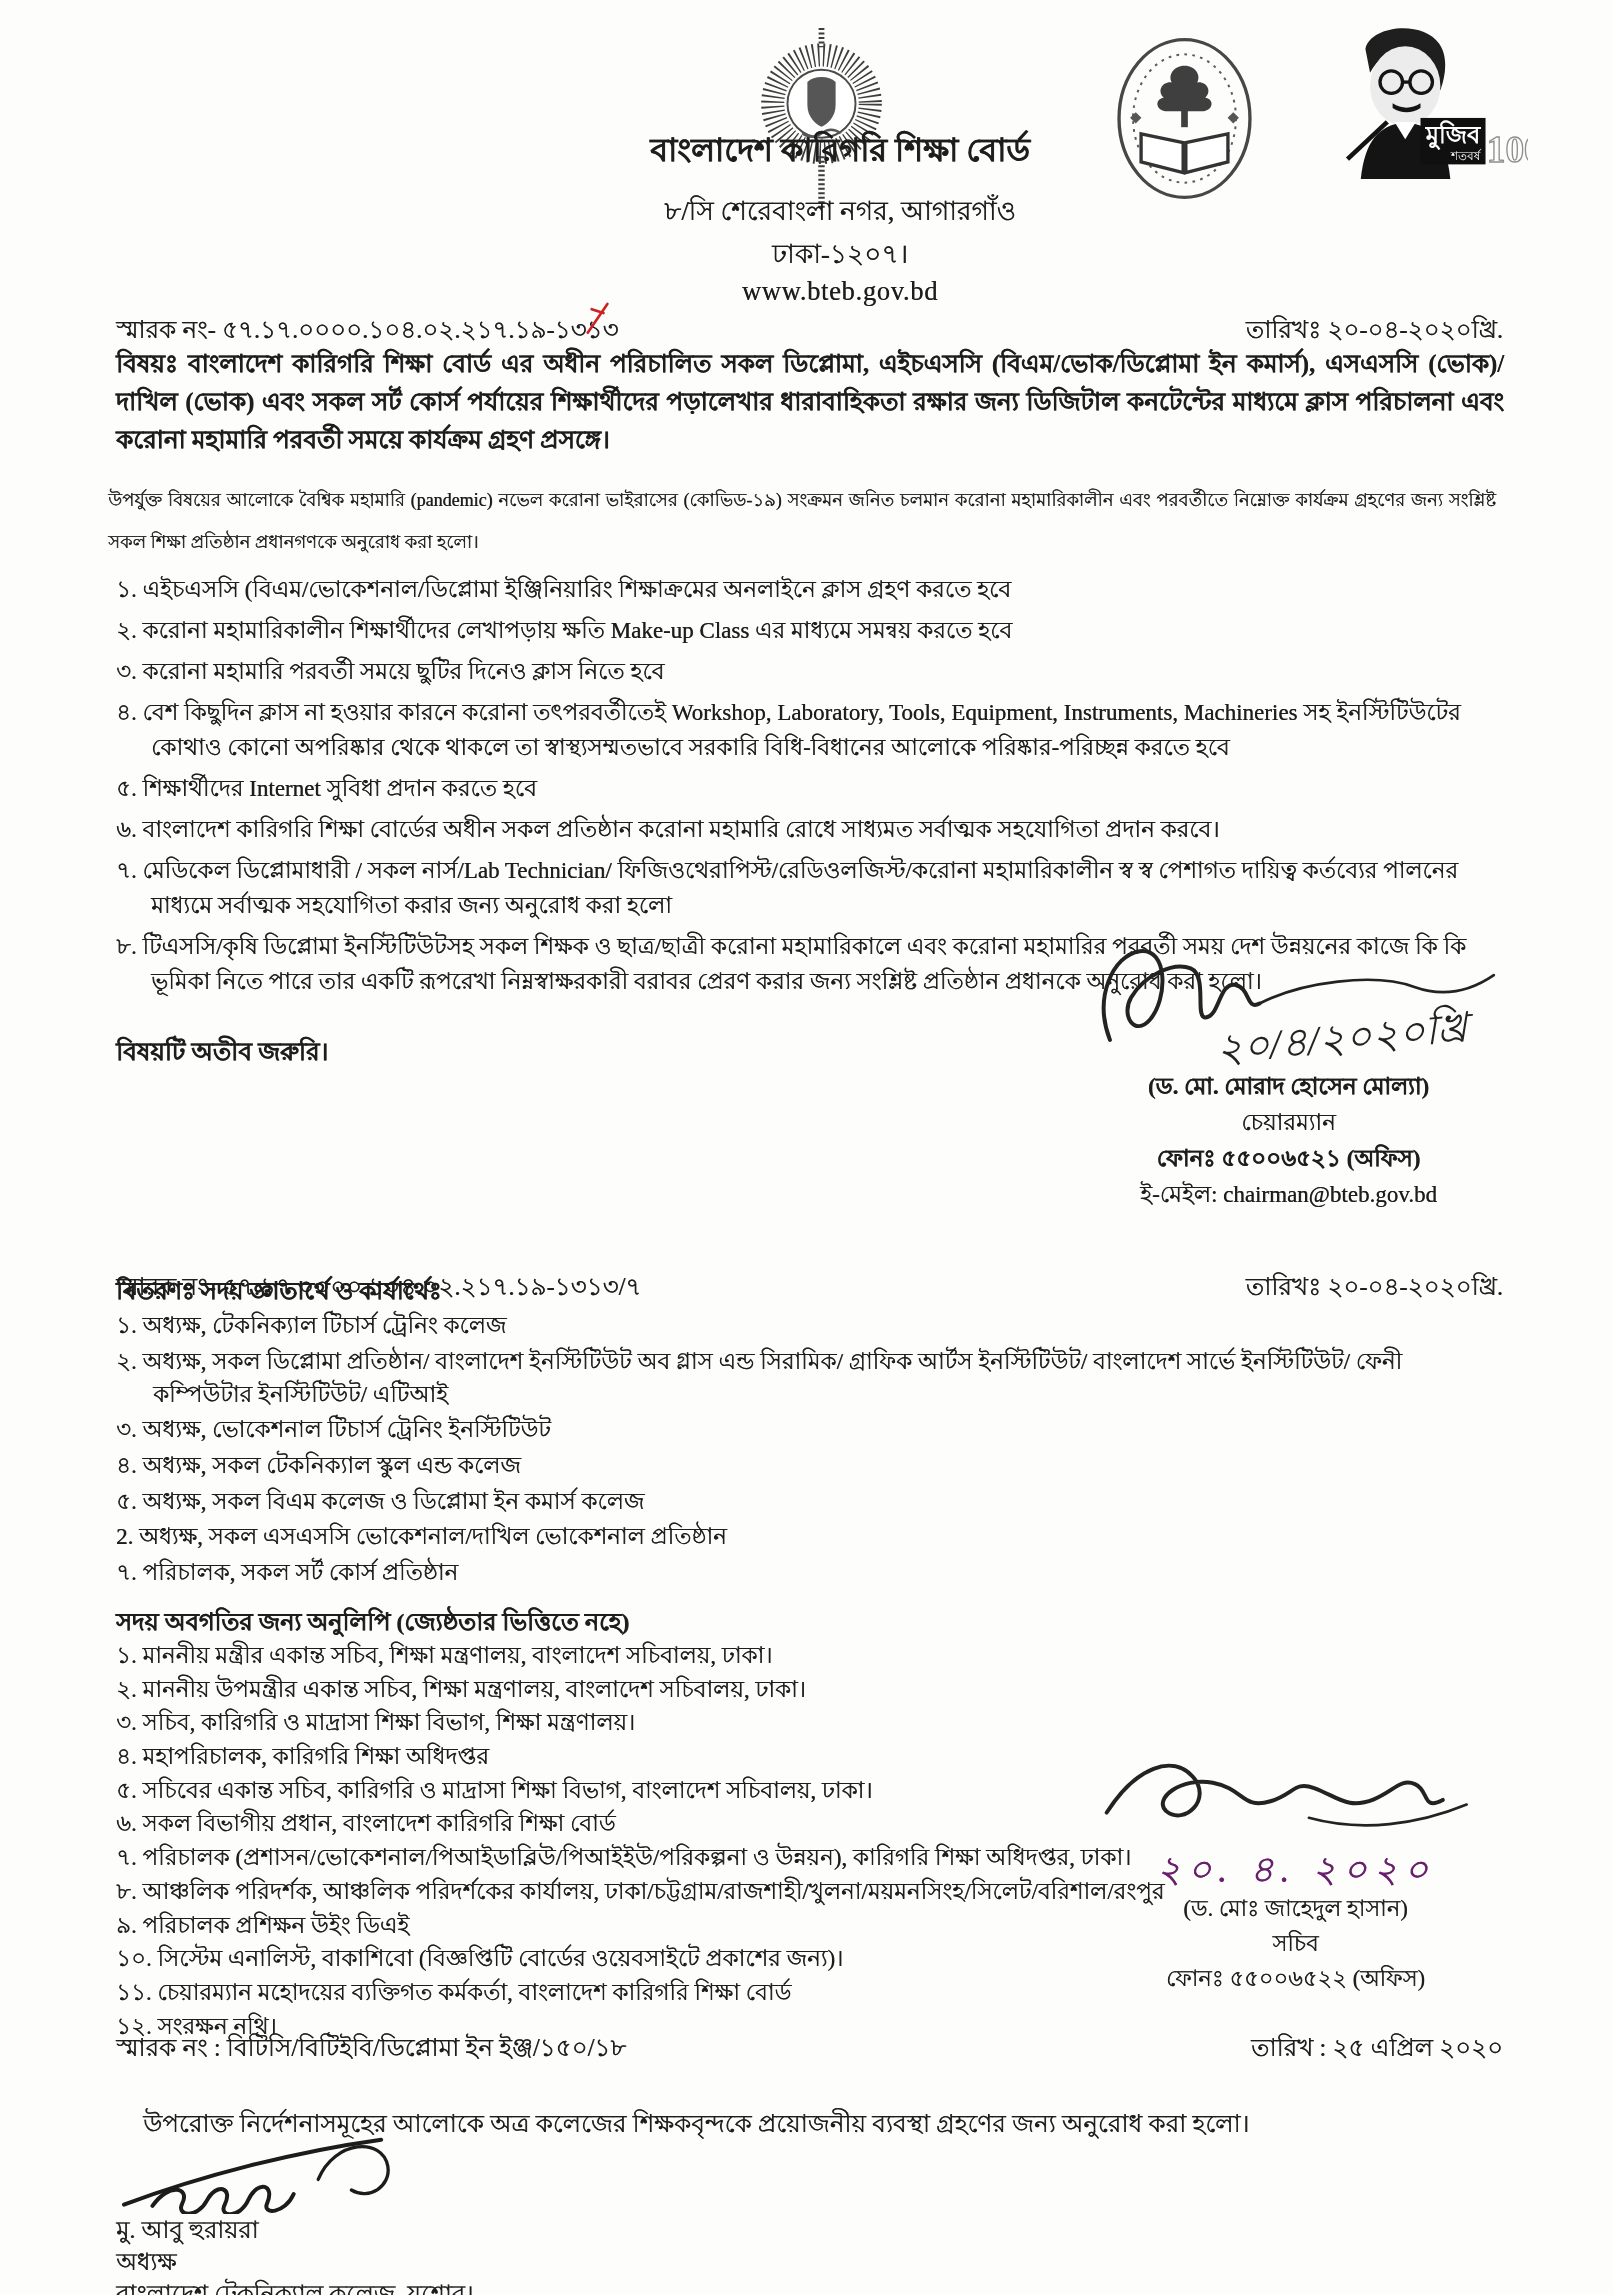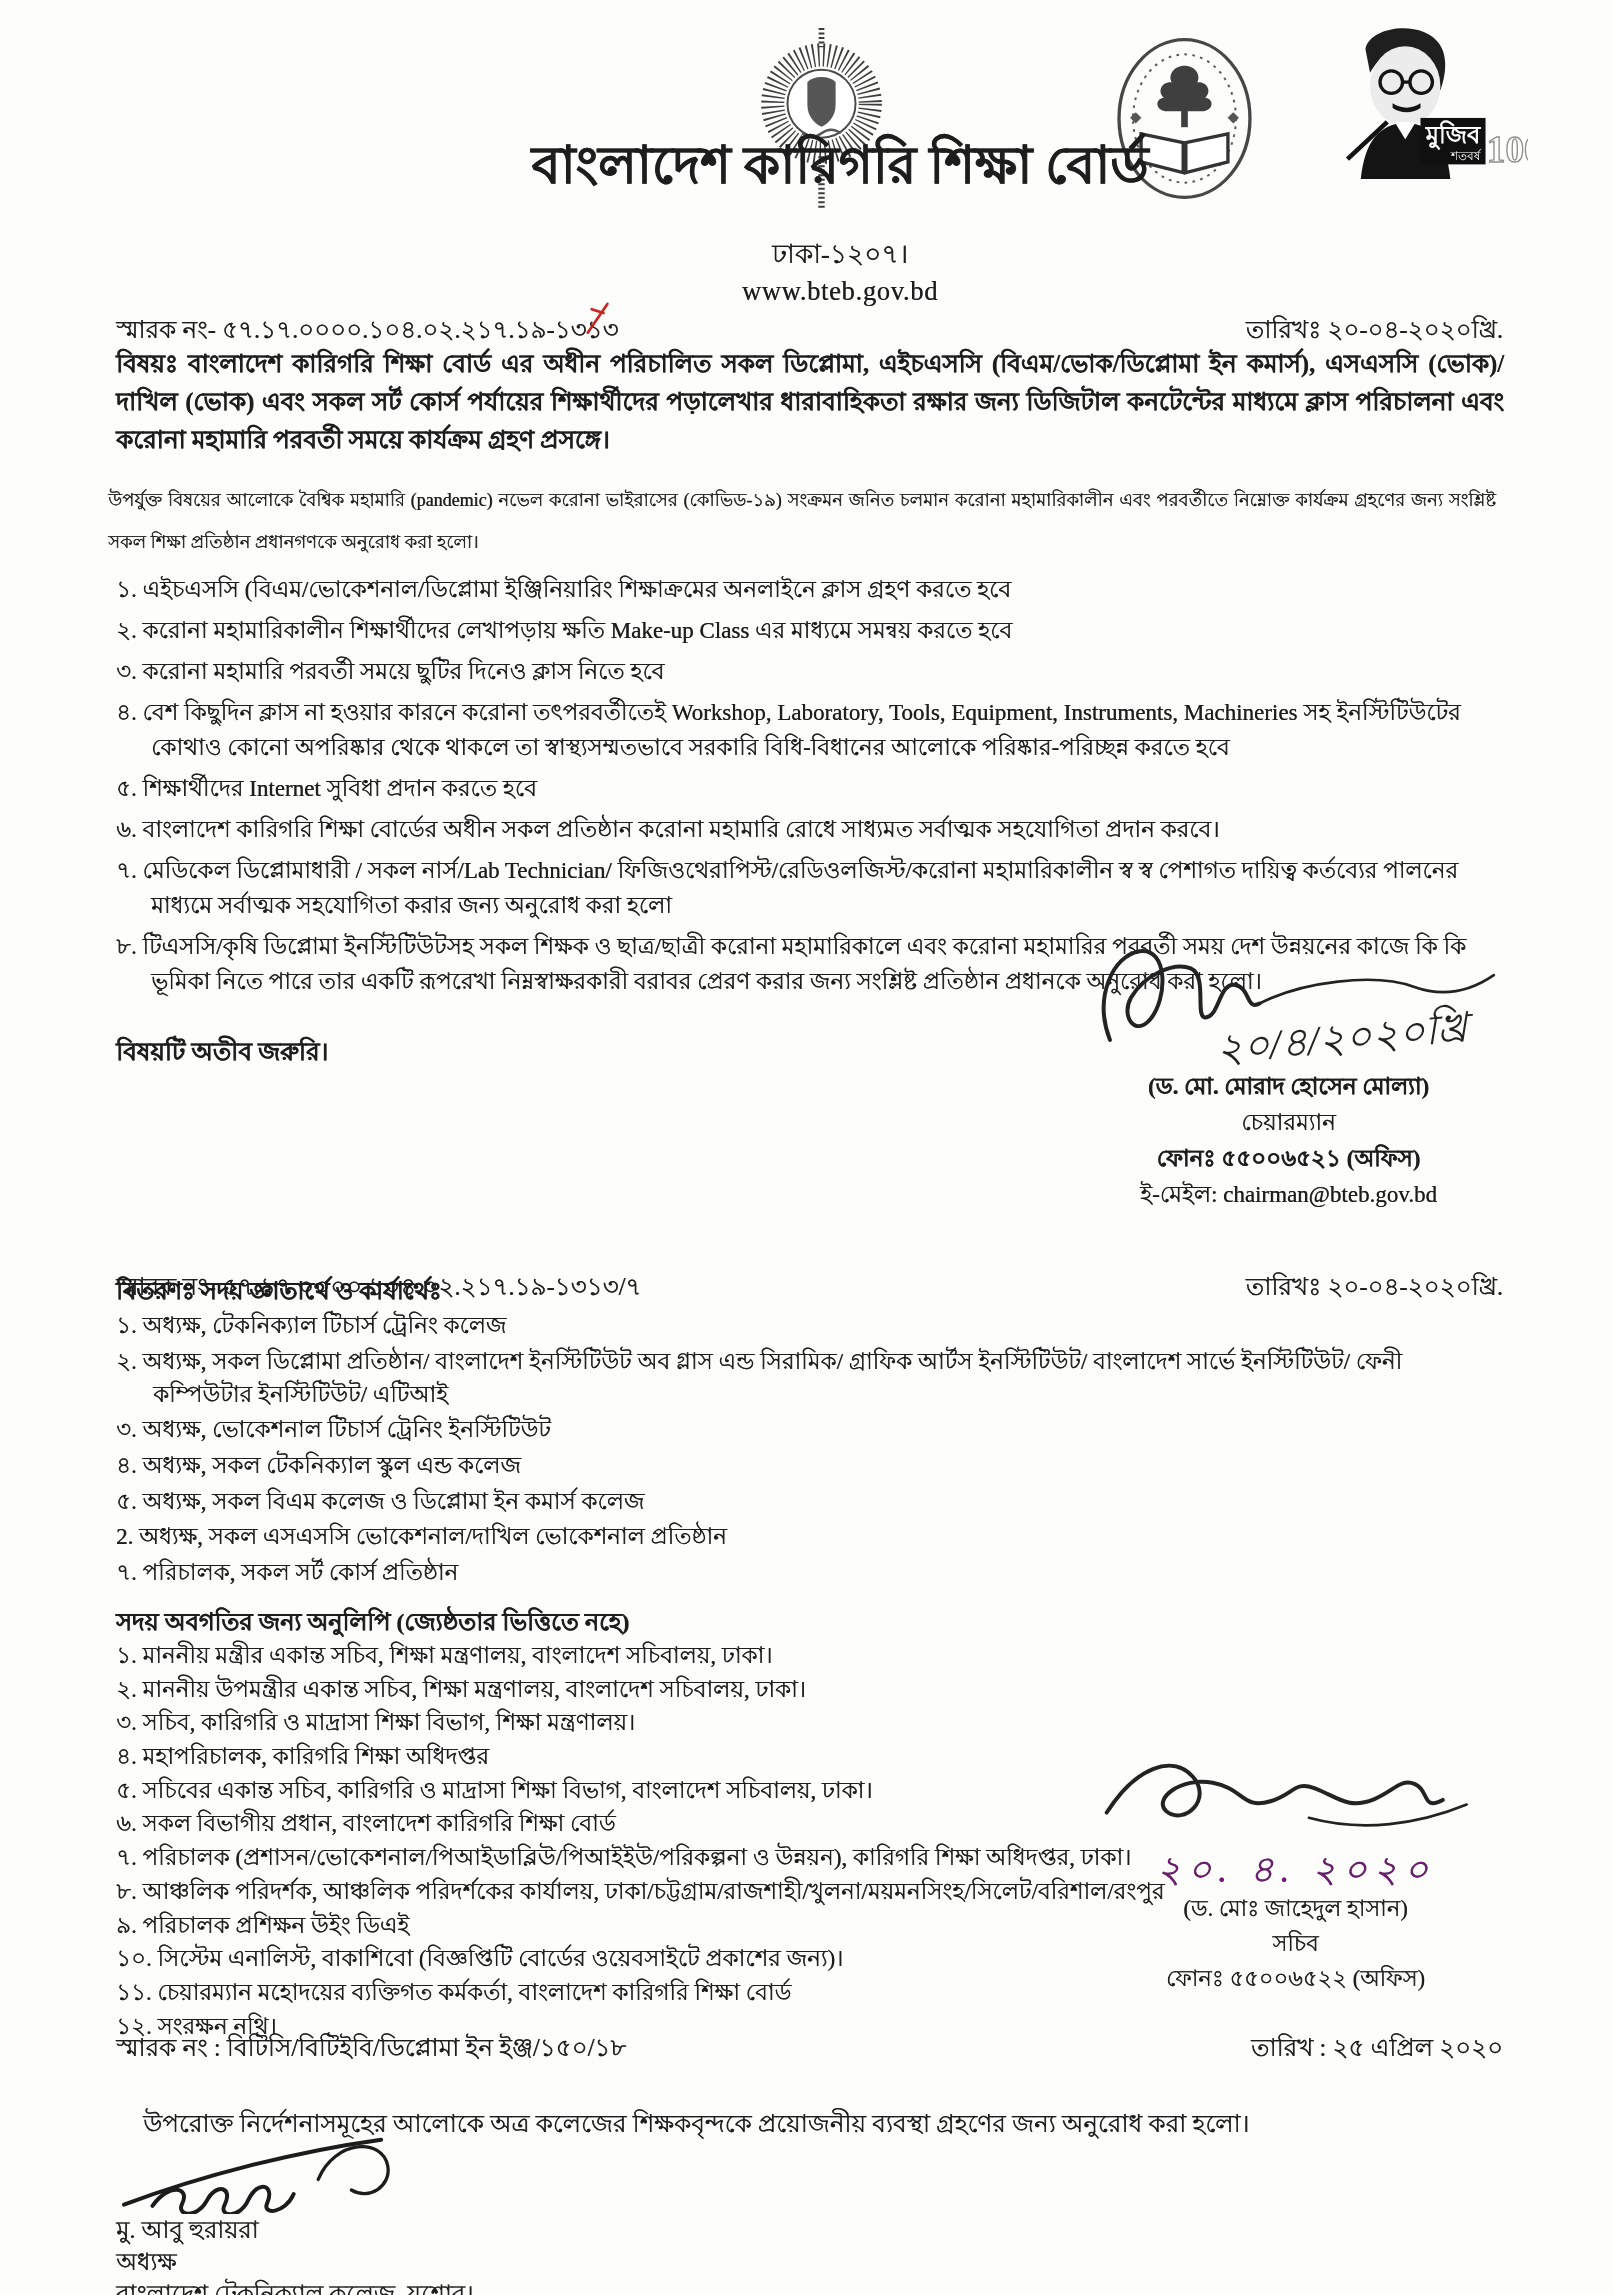--- a/index.html
+++ b/index.html
@@ -7,21 +7,21 @@
     position:relative;width:1614px;height:2295px;background:#fdfdfb;
     font-family:"Liberation Serif","DejaVu Serif",serif;color:#1d1d1d;
     overflow:hidden;text-shadow:0.4px 0 0 rgba(20,20,20,.8);
   }
   .abs{position:absolute;}
   
   #seal-bteb{left:757px;top:18.6px;width:129px;height:199px;}
   #logo-college{left:1114px;top:35px;width:141px;height:167px;}
   #logo-mujib{left:1309px;top:21px;width:219px;height:166px;}
   .hline{left:66px;right:0;text-align:center;}
-  #org-title{top:125px;font-size:52px;font-weight:700;}
+  #org-title{top:125px;font-size:32px;font-weight:700;}
   #org-address{top:191px;font-size:26.5px;}
   #org-city{top:234px;font-size:26.5px;}
   #org-web{top:276px;font-size:26.5px;letter-spacing:0.7px;}
   
   .memo-row{left:116px;right:111px;display:flex;justify-content:space-between;font-size:24.6px;}
   #memo1{top:311px;}
   #memo2{top:1268px;}
   #memo3{top:2029px;}
   .memo-label{position:relative;}
   #red-mark{position:absolute;left:465px;top:-10.6px;width:30.5px;height:38px;}
@@ -85,20 +85,21 @@
     <path d="M78 238 C84 182 104 157 145 152 C187 157 207 182 213 238 Z" fill="#141414"></path>
     <path d="M129 152 L145 178 L161 152 Z" fill="#ffffff"></path>
     <line x1="58" y1="208" x2="118" y2="152" stroke="#141414" stroke-width="7"></line>
     <rect x="168" y="146" width="98" height="70" fill="#101010"></rect>
     <text x="217" y="184" fill="#ffffff" font-size="36" font-weight="bold" text-anchor="middle">মুজিব</text>
     <text x="236" y="210" fill="#ffffff" font-size="18" text-anchor="middle">শতবর্ষ</text>
     <text x="268" y="212" fill="none" stroke="#8f8f8f" stroke-width="2" font-size="56" font-weight="bold">100</text>
   </svg>
 
   <div id="org-title" class="abs hline">বাংলাদেশ কারিগরি শিক্ষা বোর্ড</div>
+  <div id="org-address" class="abs hline">৮/সি শেরেবাংলা নগর, আগারগাঁও</div>
   <div id="org-city" class="abs hline">ঢাকা-১২০৭।</div>
   <div id="org-web" class="abs hline">www.bteb.gov.bd</div>
 
   <div id="memo1" class="abs memo-row">
     <span class="memo-label">
       <span>স্মারক নং- ৫৭.১৭.০০০০.১০৪.০২.২১৭.১৯-১৩১৩</span>
       <svg id="red-mark" viewBox="0 0 46 58">
         <path d="M40 6 L10 50 M16 14 L34 20" stroke="#cc2222" stroke-width="4" fill="none" stroke-linecap="round"></path>
       </svg>
     </span>

